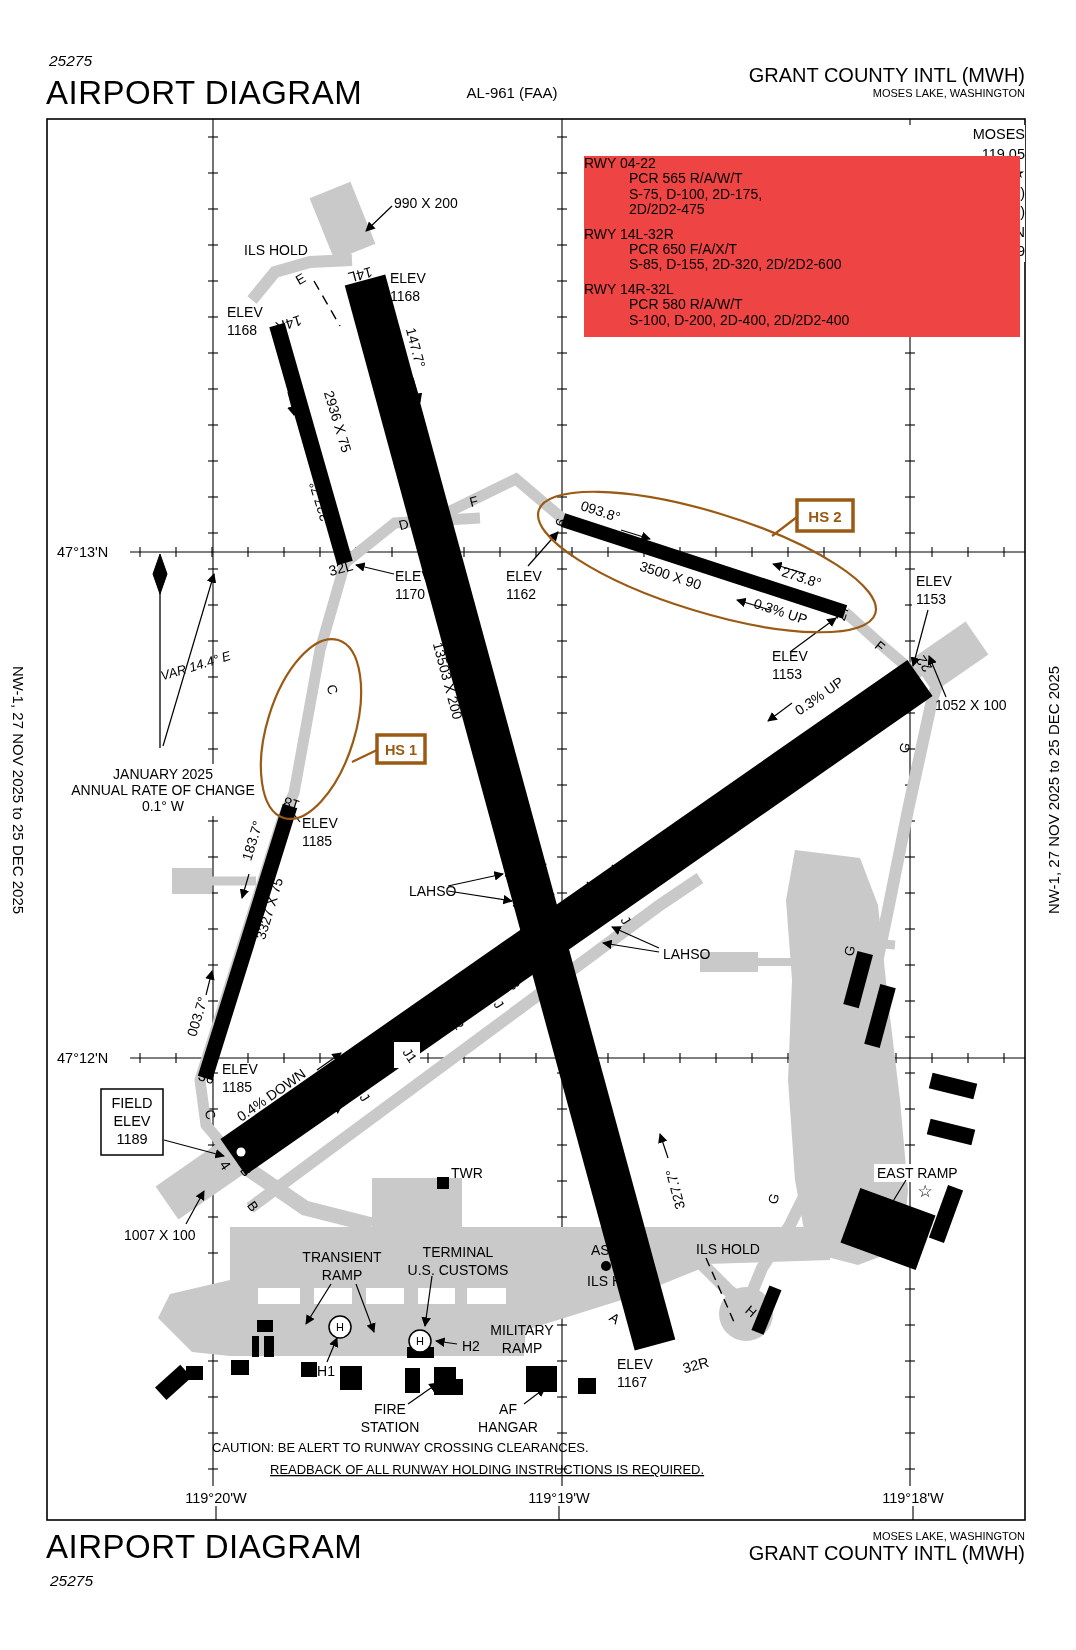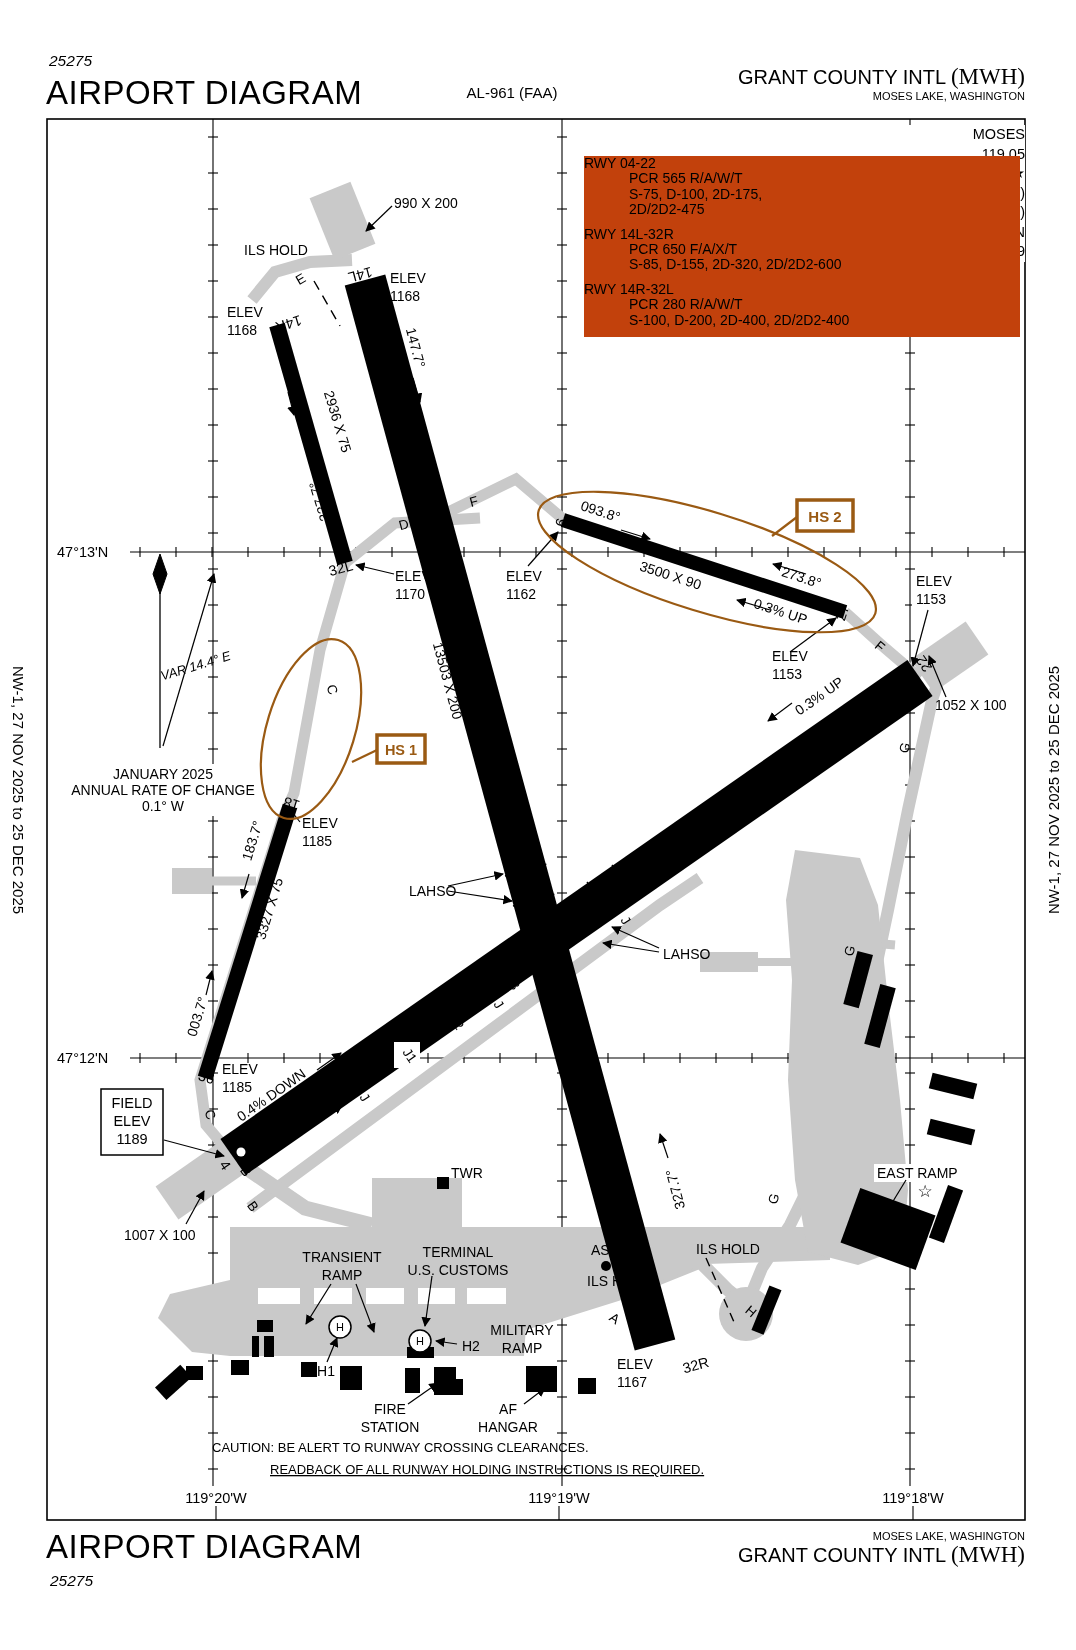--- a/index.html
+++ b/index.html
@@ -4,25 +4,25 @@
 <style>
   html,body{margin:0;padding:0;background:#fff;}
   #page{position:relative;width:1076px;height:1650px;background:#fff;overflow:hidden;
         font-family:"Liberation Sans",sans-serif;color:#000;}
   #mapsvg{position:absolute;left:0;top:0;}
   .abs{position:absolute;white-space:nowrap;}
   .big-title{font-size:33px;letter-spacing:.5px;}
   .small-num{font-size:15.5px;font-style:italic;}
   .proc-id{font-size:15px;}
   .apt-line1{font-size:20px;}
-  .serif{font-family:Liberation Serif, serif;font-size:23px;margin-top:27px;}
+  .serif{font-family:Liberation Sans, sans-serif;font-size:20px;margin-top:27px;}
   .city-line{font-size:11px;}
   .rt{text-align:right;}
   .comms{right:51px;top:125px;text-align:right;font-size:14.5px;line-height:19.5px;background:#fff;padding-left:8px;}
-  #rwy-data{left:584px;top:156px;width:436px;font-size:14px;line-height:15.4px;background:#c2410c;}
+  #rwy-data{left:584px;top:156px;width:436px;font-size:14px;line-height:15.4px;background:#ef4444;}
   .rwy-block{margin-bottom:9px;}
   .rwy-line{padding-left:45px;}
   .margin-edition{font-size:15px;}
   #edition-left{left:18px;top:790px;transform:translate(-50%,-50%) rotate(90deg);}
   #edition-right{left:1053px;top:790px;transform:translate(-50%,-50%) rotate(-90deg);}
   #datis-box{left:1000px;top:264px;width:19px;height:19px;background:#000;color:#fff;border-radius:4px;
      font-family:"Liberation Serif",serif;font-weight:bold;font-size:15px;text-align:center;line-height:19px;}
 </style>
 </head>
 <body>
@@ -483,21 +483,21 @@
         <div class="rwy-line">S-75, D-100, 2D-175,</div>
         <div class="rwy-line">2D/2D2-475</div>
       </div>
       <div class="rwy-block">
         <div>RWY 14L-32R</div>
         <div class="rwy-line">PCR 650 F/A/X/T</div>
         <div class="rwy-line">S-85, D-155, 2D-320, 2D/2D2-600</div>
       </div>
       <div class="rwy-block">
         <div>RWY 14R-32L</div>
-        <div class="rwy-line">PCR 280 R/A/W/T</div>
+        <div class="rwy-line">PCR 580 R/A/W/T</div>
         <div class="rwy-line">S-100, D-200, 2D-400, 2D/2D2-400</div>
       </div>
     </div>
 
   <div class="abs margin-edition" id="edition-left">NW-1,  27 NOV 2025  to  25 DEC 2025</div>
   <div class="abs margin-edition" id="edition-right">NW-1,  27 NOV 2025  to  25 DEC 2025</div>
 
   <div class="abs big-title" style="left:46px;top:1528px">AIRPORT DIAGRAM</div>
   <div class="abs small-num" style="left:50px;top:1572px">25275</div>
   <div class="abs rt" style="right:51px;top:1530px">

